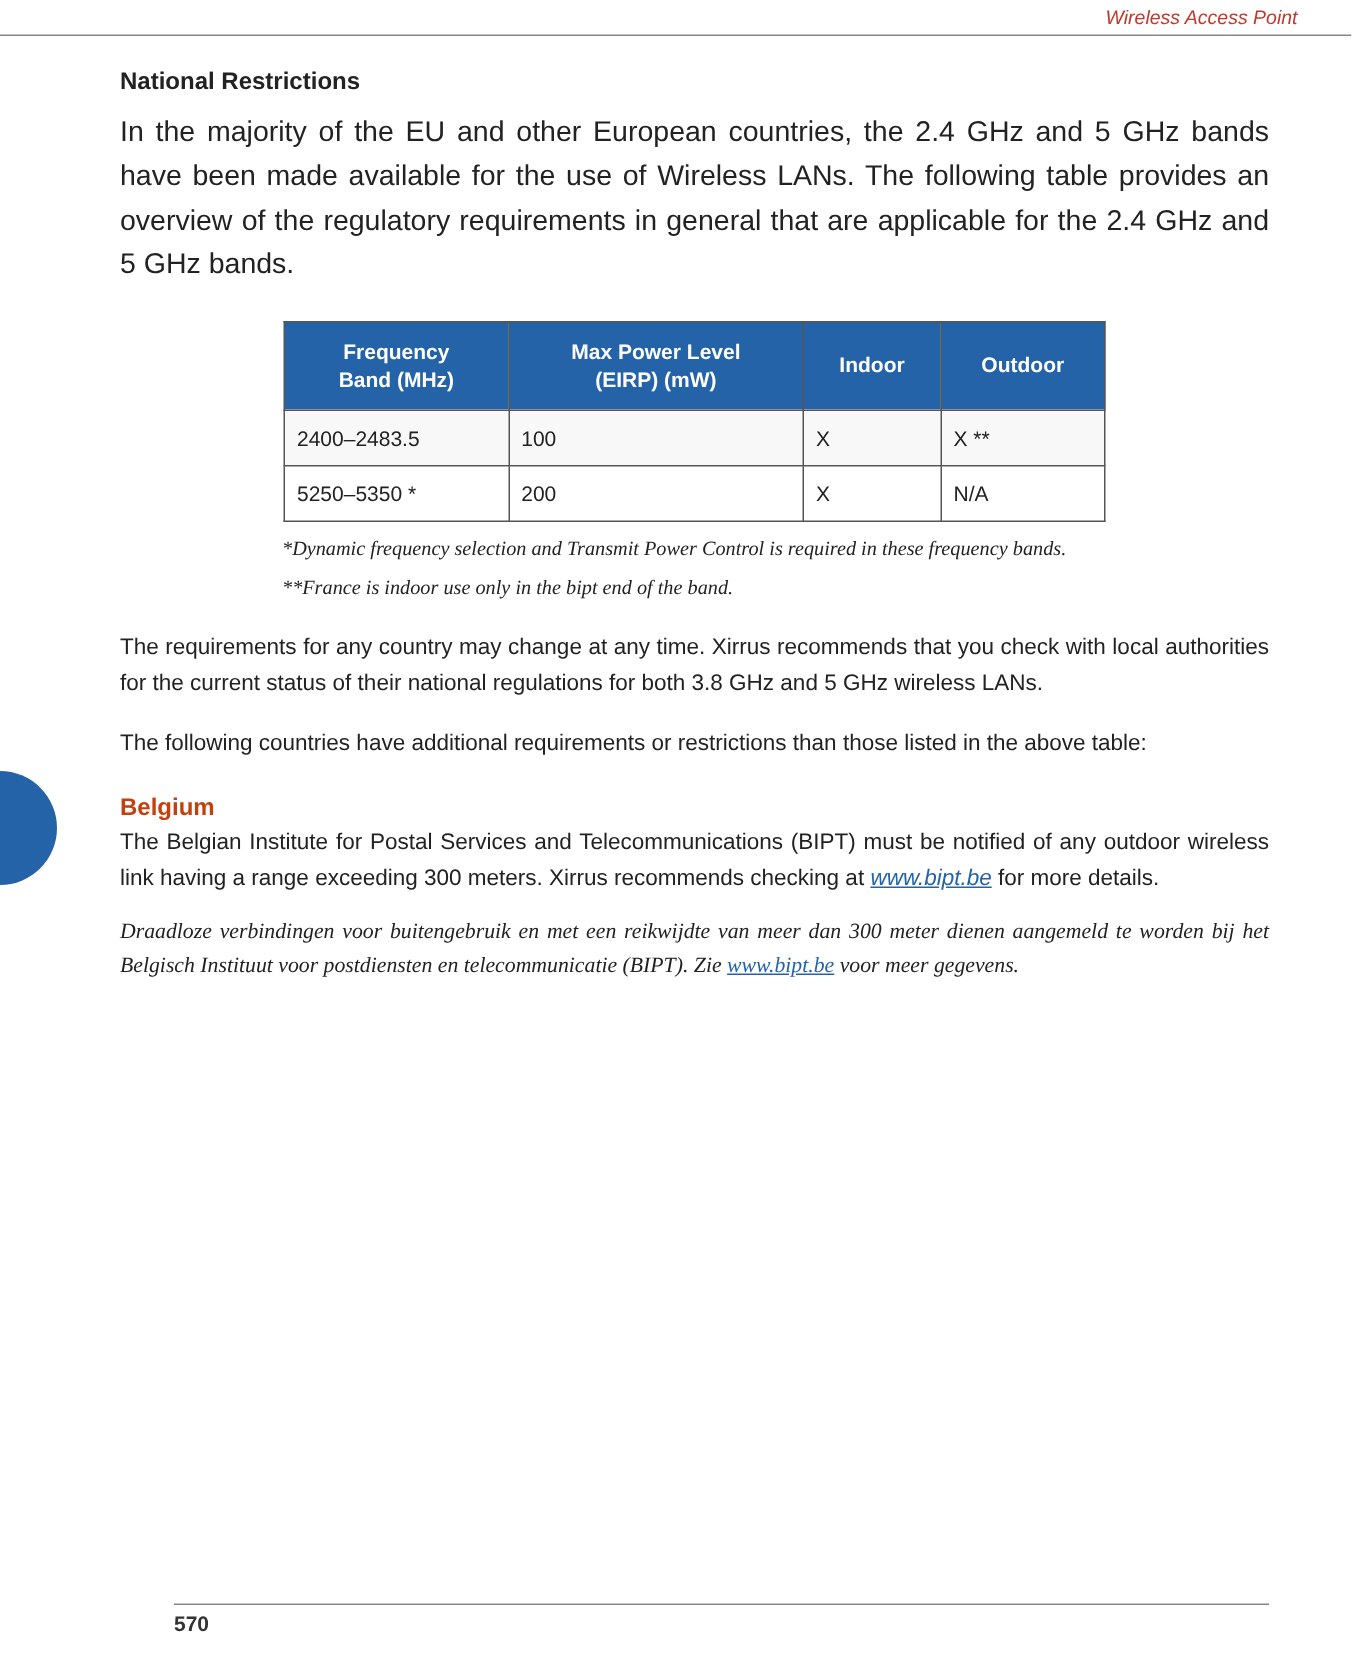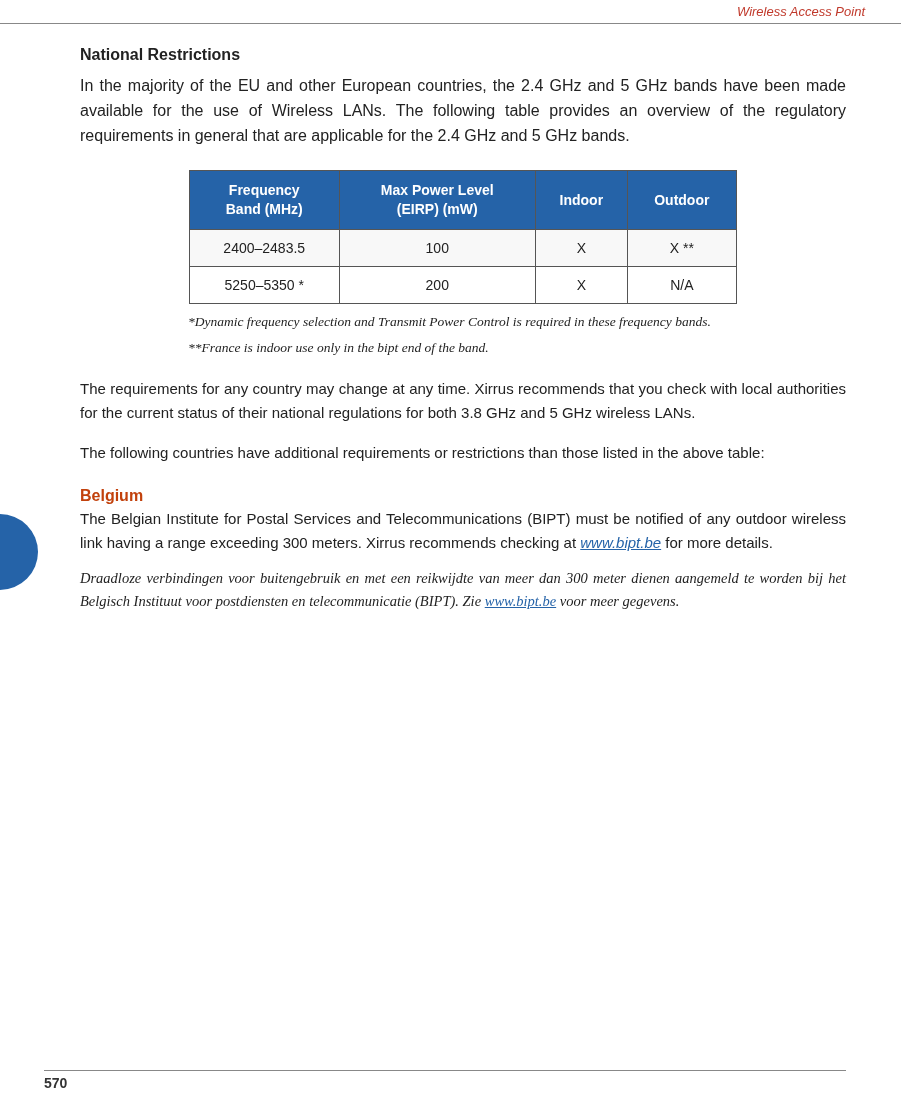--- a/index.html
+++ b/index.html
@@ -44,21 +44,21 @@
 
     h2.section-title {
       font-family: Arial, sans-serif;
       font-size: 16px;
       font-weight: bold;
       margin-bottom: 10px;
     }
 
     .intro-text {
       font-family: Arial, sans-serif;
-      font-size: 16px;
+      font-size: 19px;
       line-height: 1.55;
       text-align: justify;
       margin-bottom: 22px;
     }
 
     
     .freq-table-wrapper {
       margin: 0 auto 8px auto;
       width: 548px;
     }
@@ -77,21 +77,21 @@
       font-weight: bold;
       text-align: center;
       padding: 10px 8px;
       border: 1.5px solid #555;
       line-height: 1.35;
     }
 
     .freq-table td {
       font-family: Arial, sans-serif;
       font-size: 14px;
-      text-align: center;
+      text-align: left;
       padding: 10px 8px;
       border: 1.5px solid #555;
       background: #fff;
     }
 
     .freq-table tr:nth-child(odd) td {
       background: #f8f8f8;
     }
 
     .table-footnotes {
@@ -150,21 +150,21 @@
       text-align: justify;
       margin-bottom: 12px;
     }
 
     
     .page-footer {
       position: absolute;
       bottom: 18px;
       left: 0;
       width: 100%;
-      padding: 0 55px 0 44px;
+      padding: 0 55px 0 116px;
     }
 
     .footer-line {
       border-top: 1.5px solid #888;
       margin-bottom: 4px;
     }
 
     .footer-page-num {
       font-family: Arial, sans-serif;
       font-size: 14px;

